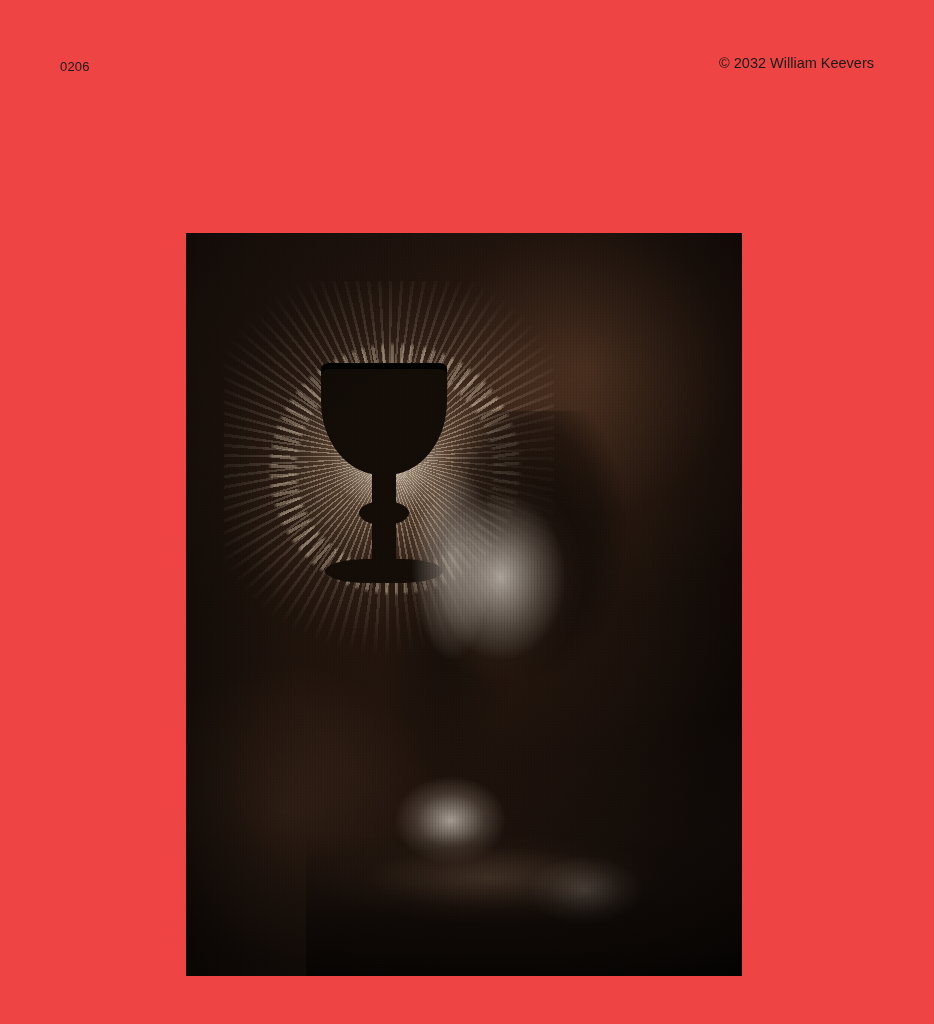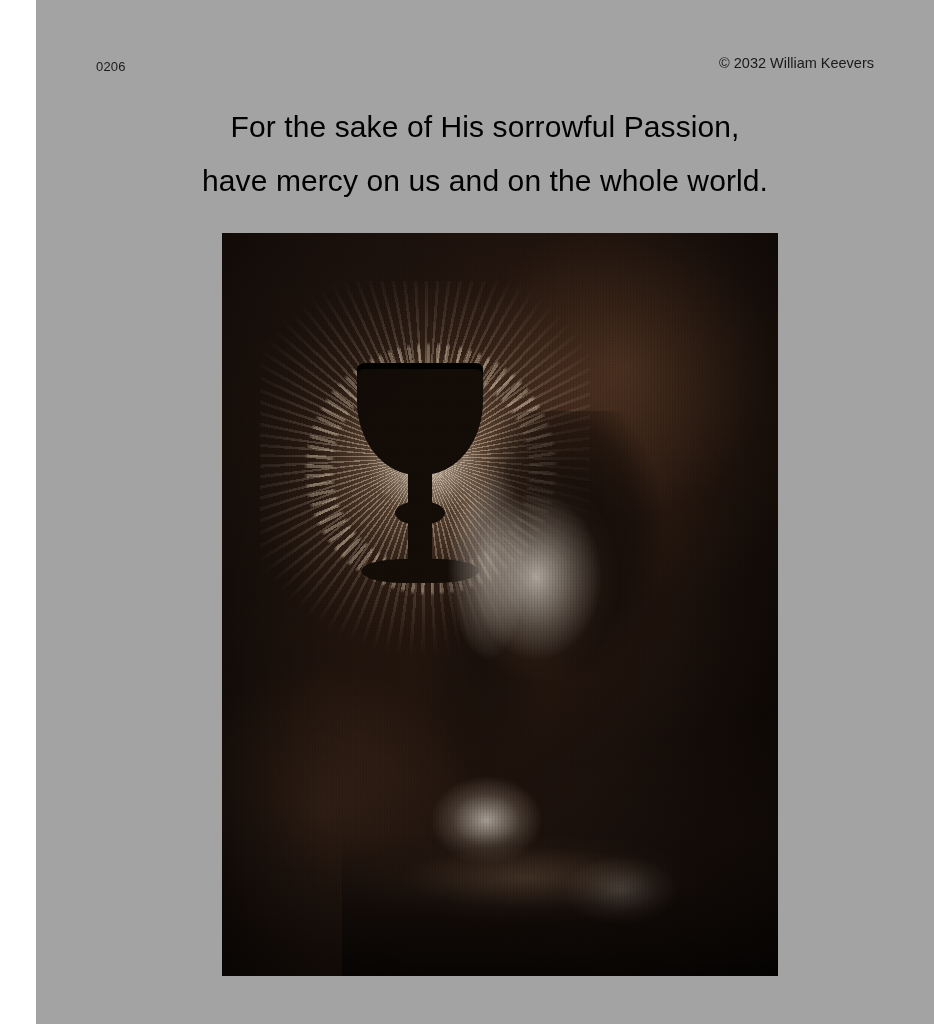--- a/index.html
+++ b/index.html
@@ -12,22 +12,21 @@
     height: 1024px;
     position: relative;
     font-family: "Liberation Sans", sans-serif;
     color: #000000;
     overflow: hidden;
   }
 
   .page {
     position: absolute;
     inset: 0;
-    background: #a3a3a3;
-    margin-left: 36px;
+    background: #ef4444;
   }
 
   .page-number {
     position: absolute;
     left: 60px;
     top: 60px;
     font-size: 13px;
     letter-spacing: 0.2px;
     color: #1a1a1a;
     line-height: 1;
@@ -236,24 +235,20 @@
 </style>
 </head>
 <body>
 
 <div class="page">
 
   <div class="page-number">0206</div>
 
   <div class="copyright">© 2032 William Keevers</div>
 
-  <div class="prayer">
-    <div class="prayer-line">For the sake of His sorrowful Passion,</div>
-    <div class="prayer-line">have mercy on us and on the whole world.</div>
-  </div>
 
   <div class="image-frame">
     <div class="img-base"></div>
     <div class="light-burst"></div>
     <div class="light-rays"></div>
     <div class="thorn-ring"></div>
 
     <div class="chalice">
       <div class="cup"></div>
       <div class="stem"></div>

